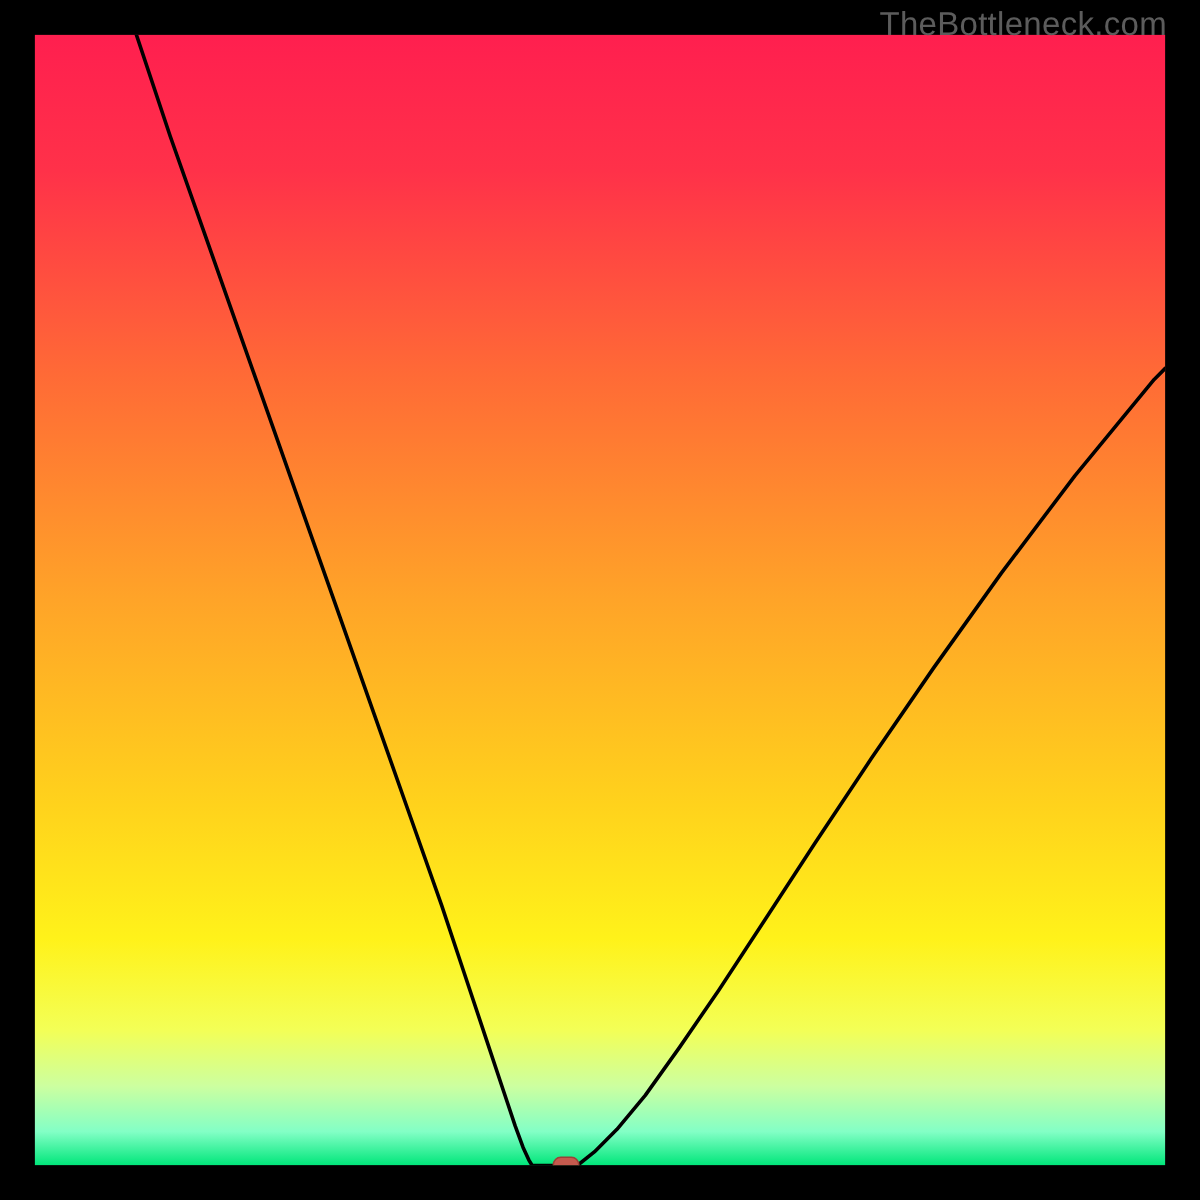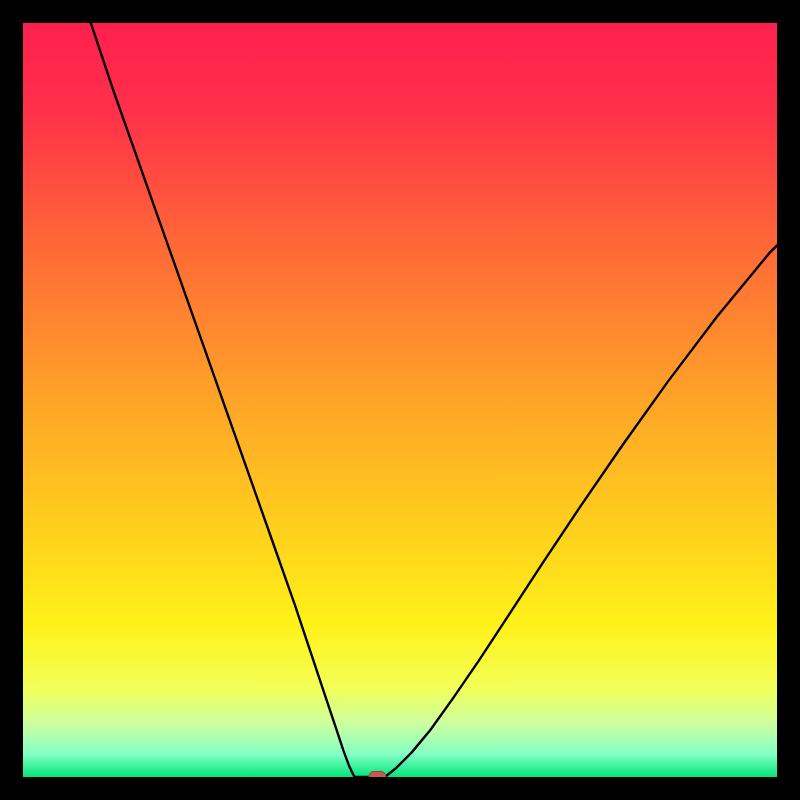--- a/index.html
+++ b/index.html
@@ -56,13 +56,14 @@
             <stop offset="97.00%" stop-color="#83ffc6"></stop>
             <stop offset="100.00%" stop-color="#00e67a"></stop>
           </linearGradient>
       </defs>
       <rect x="0" y="0" width="754" height="754" fill="url(#bg-grad)"></rect>
       <path id="curve-path" fill="none" stroke-width="2.4" stroke-linejoin="round" stroke-linecap="round" d="M67.86 0.00 L90.48 67.86 L113.10 131.95 L135.72 196.04 L158.34 260.13 L180.96 324.22 L203.58 388.31 L226.20 452.40 L248.82 516.49 L271.44 580.58 L286.52 625.82 L301.60 671.06 L312.91 704.99 L320.45 727.61 L325.73 741.94 L329.50 750.23 L331.76 754.00 L331.76 754.00 L361.92 754.00 L361.92 754.00 L373.23 744.95 L388.31 729.87 L407.16 707.25 L429.78 675.58 L456.17 637.13 L486.33 591.14 L520.26 539.11 L557.96 482.56 L599.43 422.24 L644.67 358.90 L693.68 294.06 L746.46 229.97 L754.00 222.43" stroke="#000000"></path>
       <rect id="marker-rect" rx="5" ry="5" x="345.88" y="748.50" width="17" height="11" fill="#c55a4e" stroke="#9c4038" stroke-width="1"></rect>
     </svg>
   </div>
 
+  <div class="watermark">TheBottleneck.com</div>
 </div>
 
 </body></html>

